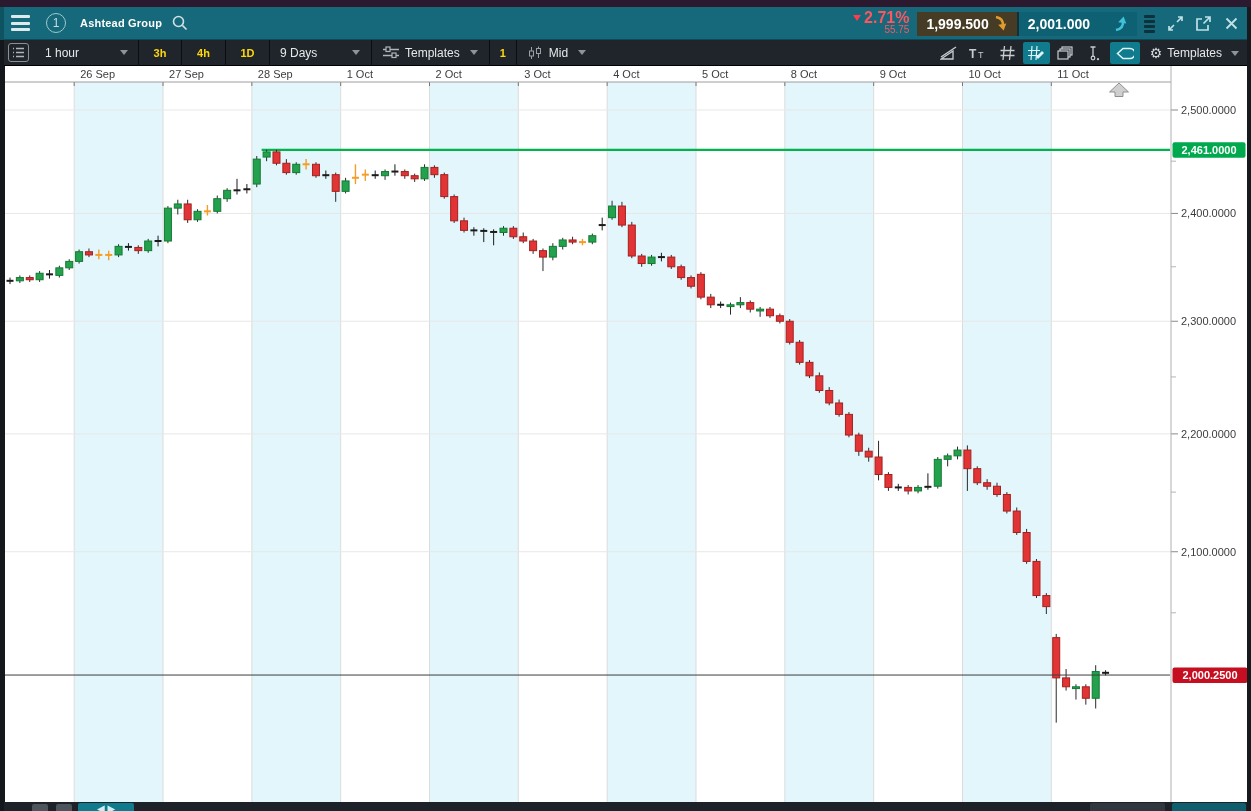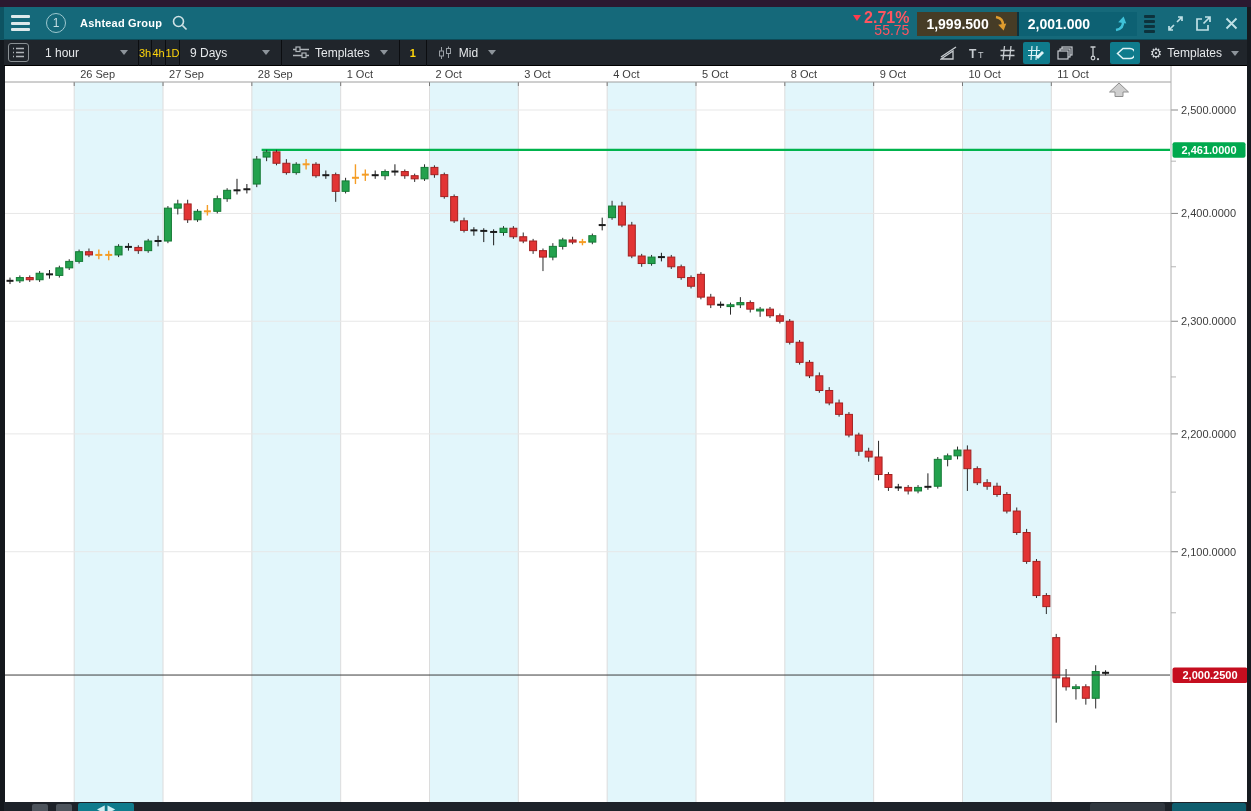--- a/index.html
+++ b/index.html
@@ -20,21 +20,21 @@
   .hamburger i { display:block; width:19px; height:3px; background:#dde9eb; border-radius:1px; }
 
   .inst-badge { margin-left:11px; width:20px; height:20px; border:1.5px solid #9ec8cf; border-radius:50%;
                 color:#c4dde2; font-size:12px; display:flex; align-items:center; justify-content:center; }
   .inst-title { margin-left:14px; color:#ffffff; font-size:11px; font-weight:bold; letter-spacing:.2px; }
   .search-ic { margin-left:8px; cursor:pointer; }
 
   .tb-right { position:absolute; right:6px; top:0; height:33px; display:flex; align-items:center; }
   .change { text-align:right; margin-right:8px; line-height:12px; }
   .change .r1 { color:#ff5560; font-size:16px; font-weight:bold; display:flex; align-items:center; justify-content:flex-end; gap:3px;}
-  .change .r2 { color:#ff5560; font-size:14px; }
+  .change .r2 { color:#ff5560; font-size:10px; }
   .tri-down { width:0; height:0; border-left:4px solid transparent; border-right:4px solid transparent;
               border-top:6px solid #ff3b4d; display:inline-block; }
   .px-btn { height:24px; border:none; display:flex; align-items:center; gap:5px; padding:0 9px;
             color:#fff; font-size:14px; font-weight:bold; cursor:pointer; font-family:inherit; }
   .px-sell { background:#463c26; border-right:2px solid #10303a; }
   .px-buy  { background:#0d6173;gap:24px; }
   .grip { margin:0 6px 0 7px; display:flex; flex-direction:column; gap:2px; cursor:grab; }
   .grip i { width:11px; height:3px; background:#0d323c; border-radius:1px; }
   .chrome-btn { background:none; border:none; cursor:pointer; width:28px; height:26px;
                 display:flex; align-items:center; justify-content:center; }
@@ -43,22 +43,22 @@
   .toolbar { position:absolute; left:0; top:40px; width:1251px; height:26px; background:#20252b;
              display:flex; align-items:center; color:#e6e9eb; font-size:12px;
              border-bottom:1px solid #000; }
   .sep { width:1px; height:26px; background:#0b0d10; margin:0 1px; }
   .t-item { display:flex; align-items:center; gap:6px; padding:0 10px; height:26px; cursor:pointer; }
   .caret { width:0; height:0; border-left:4px solid transparent; border-right:4px solid transparent;
            border-top:5px solid #8d949b; margin-left:4px; }
   .list-btn { width:21px; height:19px; margin:0 6px 0 8px; border:1px solid #8a9094; border-radius:3px;
               background:none; cursor:pointer; display:flex; align-items:center; justify-content:center; }
   .quick { display:flex; height:26px; }
-  .quick span { width:14px; display:flex; align-items:center; justify-content:center;
-                color:#ffd60a; font-weight:normal; font-size:11px; border-right:1px solid #0b0d10; cursor:pointer; }
+  .quick span { width:44px; display:flex; align-items:center; justify-content:center;
+                color:#ffd60a; font-weight:bold; font-size:11px; border-right:1px solid #0b0d10; cursor:pointer; }
   .quick span:first-child { border-left:1px solid #0b0d10; }
   .yellow-one { color:#ffd60a; font-weight:bold; font-size:11px; padding:0 9px; cursor:pointer; }
   .t-right { position:absolute; right:8px; top:0; height:26px; display:flex; align-items:center; gap:2px; }
   .icon-btn { width:27px; height:22px; border:none; background:none; border-radius:2px; cursor:pointer;
               display:flex; align-items:center; justify-content:center; }
   .icon-btn.active { background:#0f7b8c; }
   .settings { display:flex; align-items:center; gap:5px; padding:0 4px 0 8px; cursor:pointer; }
   .gear { font-family:"DejaVu Sans", sans-serif; color:#d4d9dd; font-size:14px; line-height:1; }
 
   

